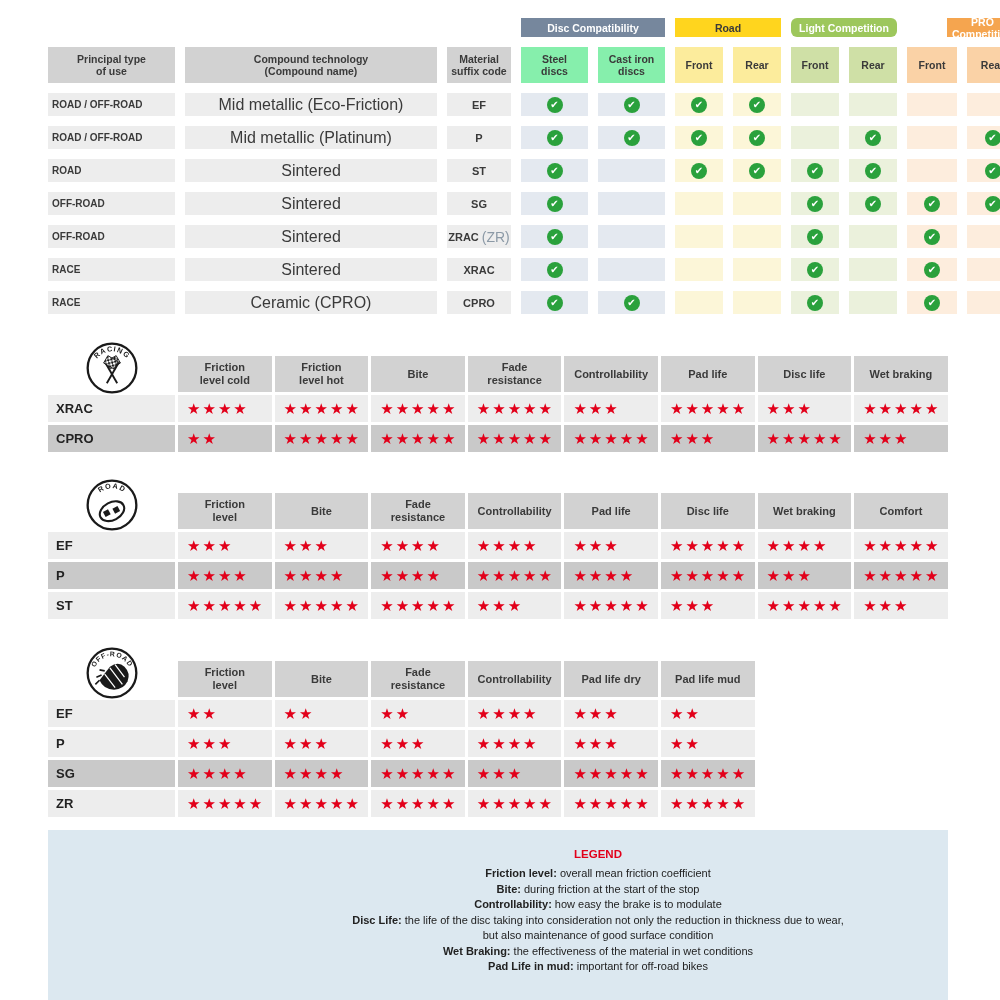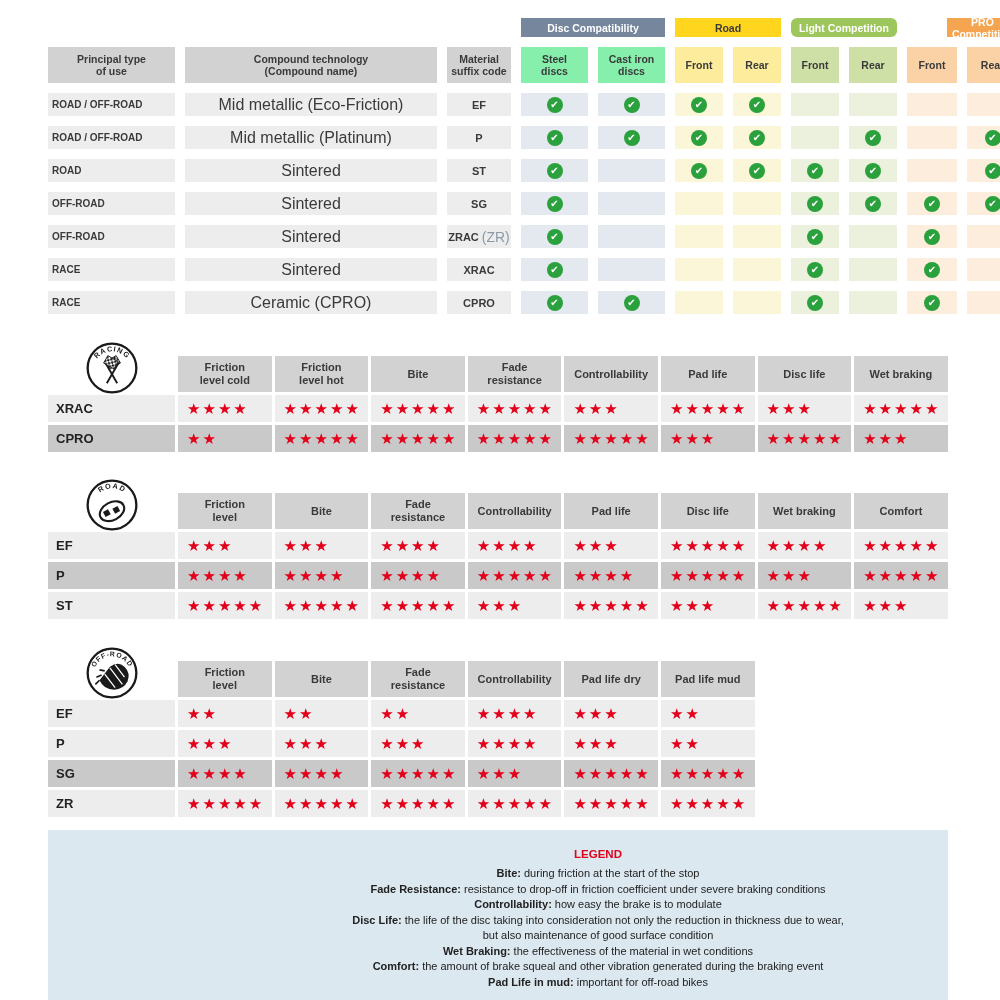--- a/index.html
+++ b/index.html
@@ -520,24 +520,23 @@
         </div>
         <div class="cell starcell light">
           <span class="stars">★★★★★</span>
         </div>
       </div>
   </section>
 
   <div class="legend">
     <div class="legend-title">LEGEND</div>
     <div id="legend-lines">
+        <div class="lg-line"><b class="lg-term">Friction level: </b><span class="lg-desc">overall mean friction coefficient</span></div>
         <div class="lg-line"><b class="lg-term">Bite: </b><span class="lg-desc">during friction at the start of the stop</span></div>
-        <div class="lg-line"><b class="lg-term">Fade Resistance: </b><span class="lg-desc">resistance to drop-off in friction coefficient under severe braking conditions</span></div>
         <div class="lg-line"><b class="lg-term">Controllability: </b><span class="lg-desc">how easy the brake is to modulate</span></div>
         <div class="lg-line"><b class="lg-term">Disc Life: </b><span class="lg-desc">the life of the disc taking into consideration not only the reduction in thickness due to wear,</span></div>
         <div class="lg-line"><span class="lg-desc">but also maintenance of good surface condition</span></div>
         <div class="lg-line"><b class="lg-term">Wet Braking: </b><span class="lg-desc">the effectiveness of the material in wet conditions</span></div>
-        <div class="lg-line"><b class="lg-term">Comfort: </b><span class="lg-desc">the amount of brake squeal and other vibration generated during the braking event</span></div>
         <div class="lg-line"><b class="lg-term">Pad Life in mud: </b><span class="lg-desc">important for off-road bikes</span></div>
       </div>
   </div>
 
 </div>
 
 </body></html>

